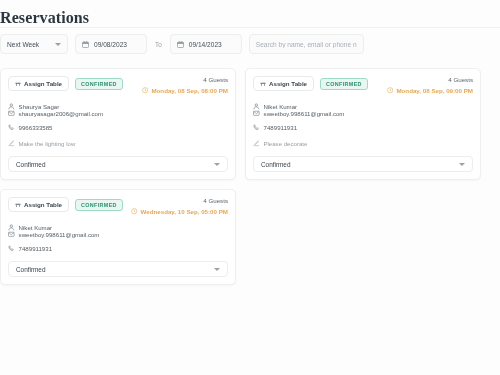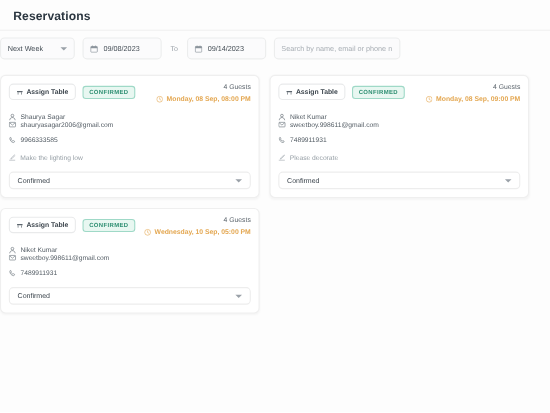--- a/index.html
+++ b/index.html
@@ -7,23 +7,24 @@
     width: 500px; height: 375px;
     overflow: hidden;
     background: #ffffff;
     font-family: "Liberation Sans", sans-serif;
     color: #2e3a44;
   }
   #app { position: relative; width: 500px; height: 375px; background:#fdfdfd; }
 
   
   .page-title {
-    position: absolute; left: 12px; top: 9px;
-    font-size: 11px; font-weight: 700; letter-spacing: .1px;
+    position: absolute; left: 0px; top: 9px;
+    font-size: 16px; font-weight: 700; letter-spacing: .1px;
     color: #2b3640;
+    font-family: Liberation Serif, serif;
   }
   .header-rule {
     position:absolute; left:0; top:27px; width:500px; height:1px; background:#f1f1f1;
   }
 
   
   .filters {
     position: absolute; left: 0px; top: 34px;
     display: flex; align-items: center; gap: 7px;
   }

